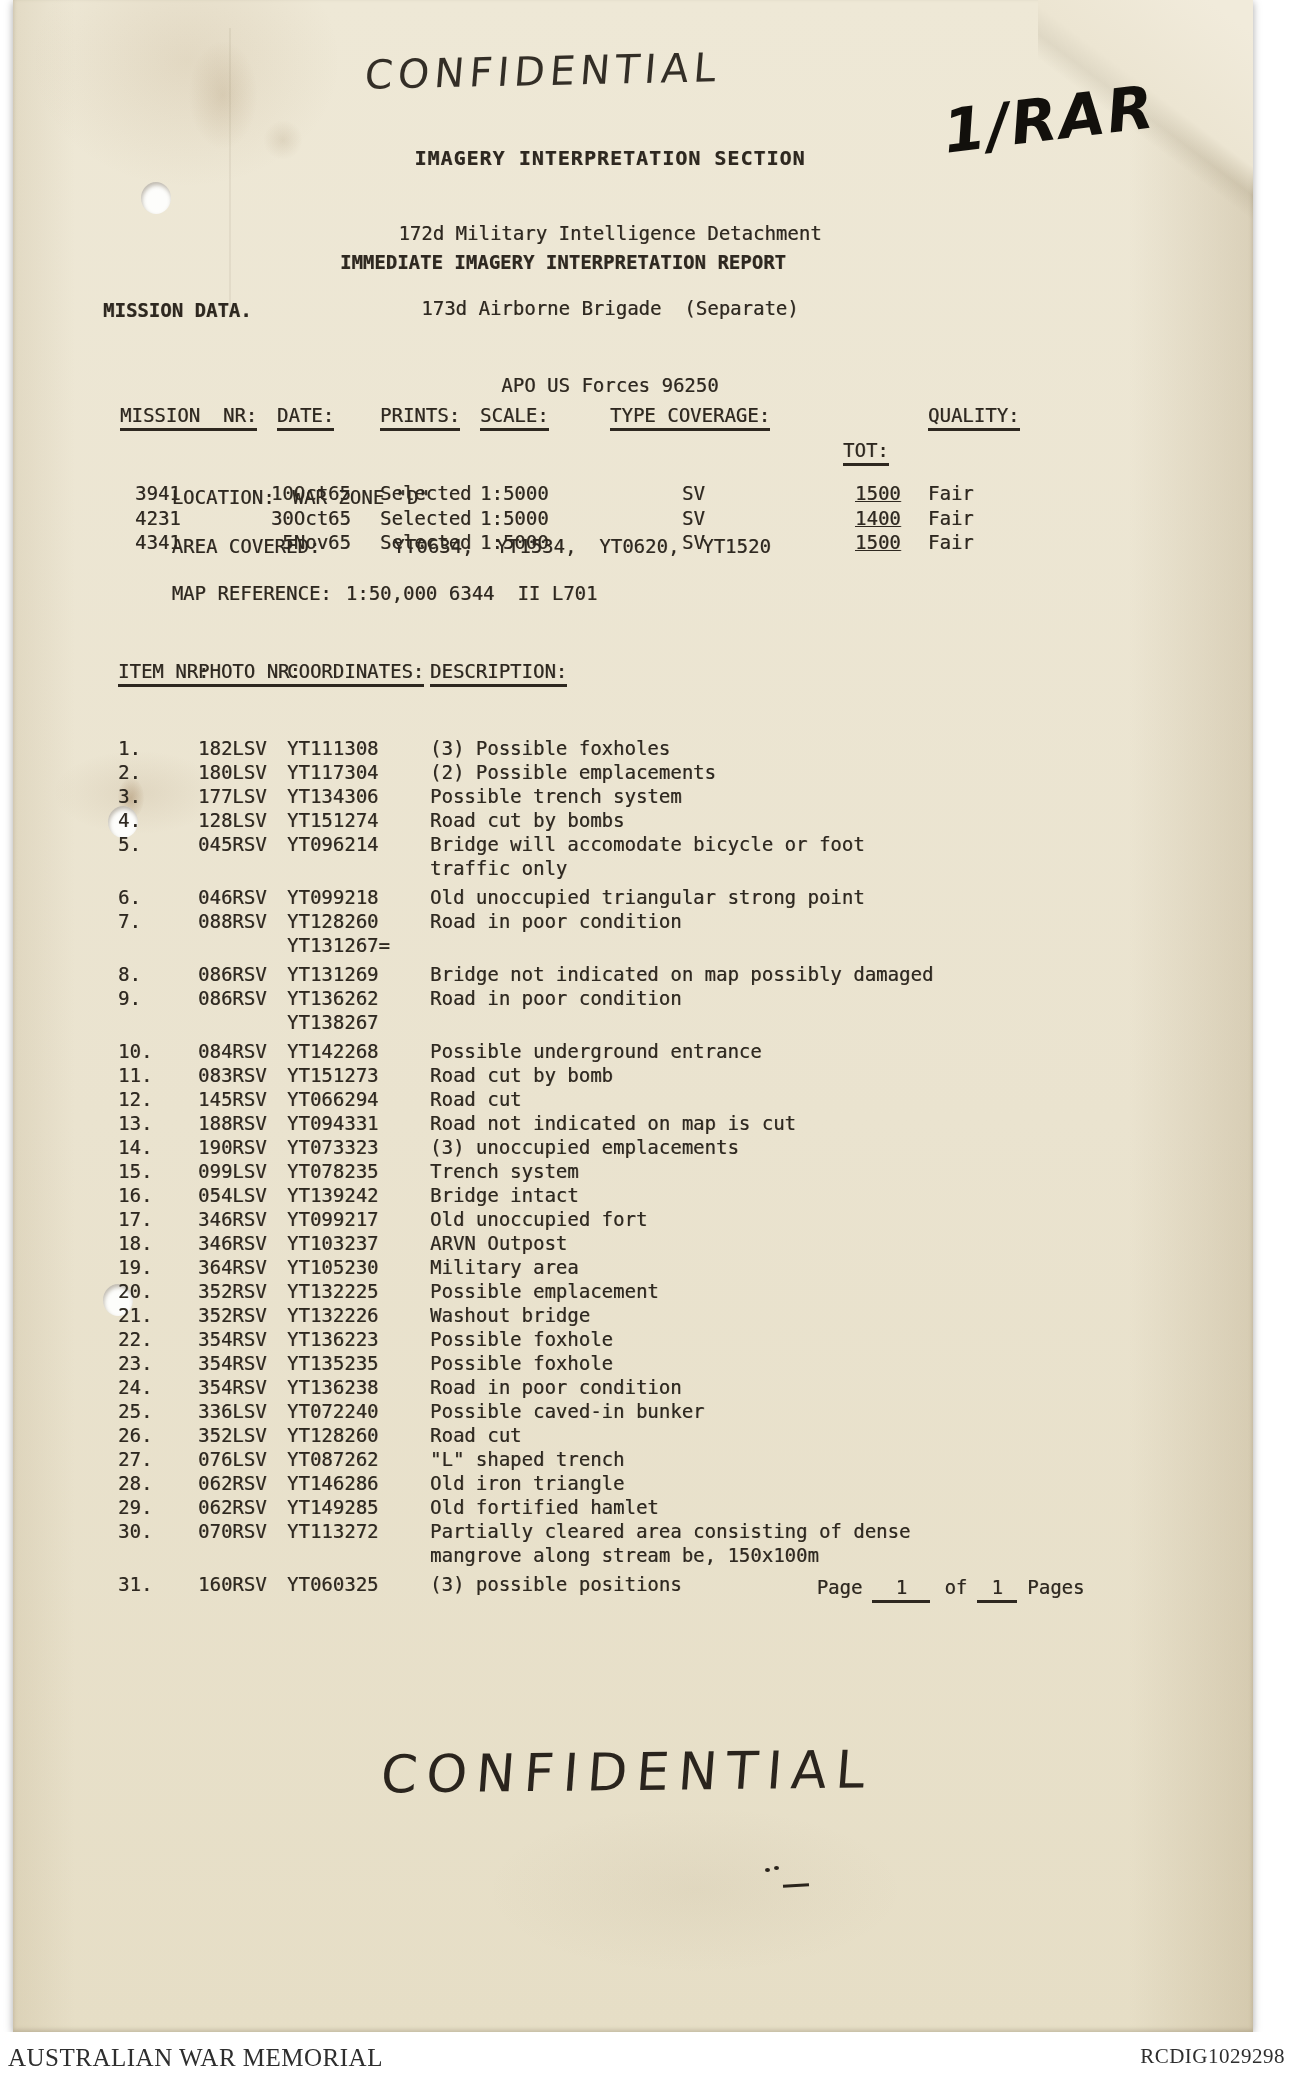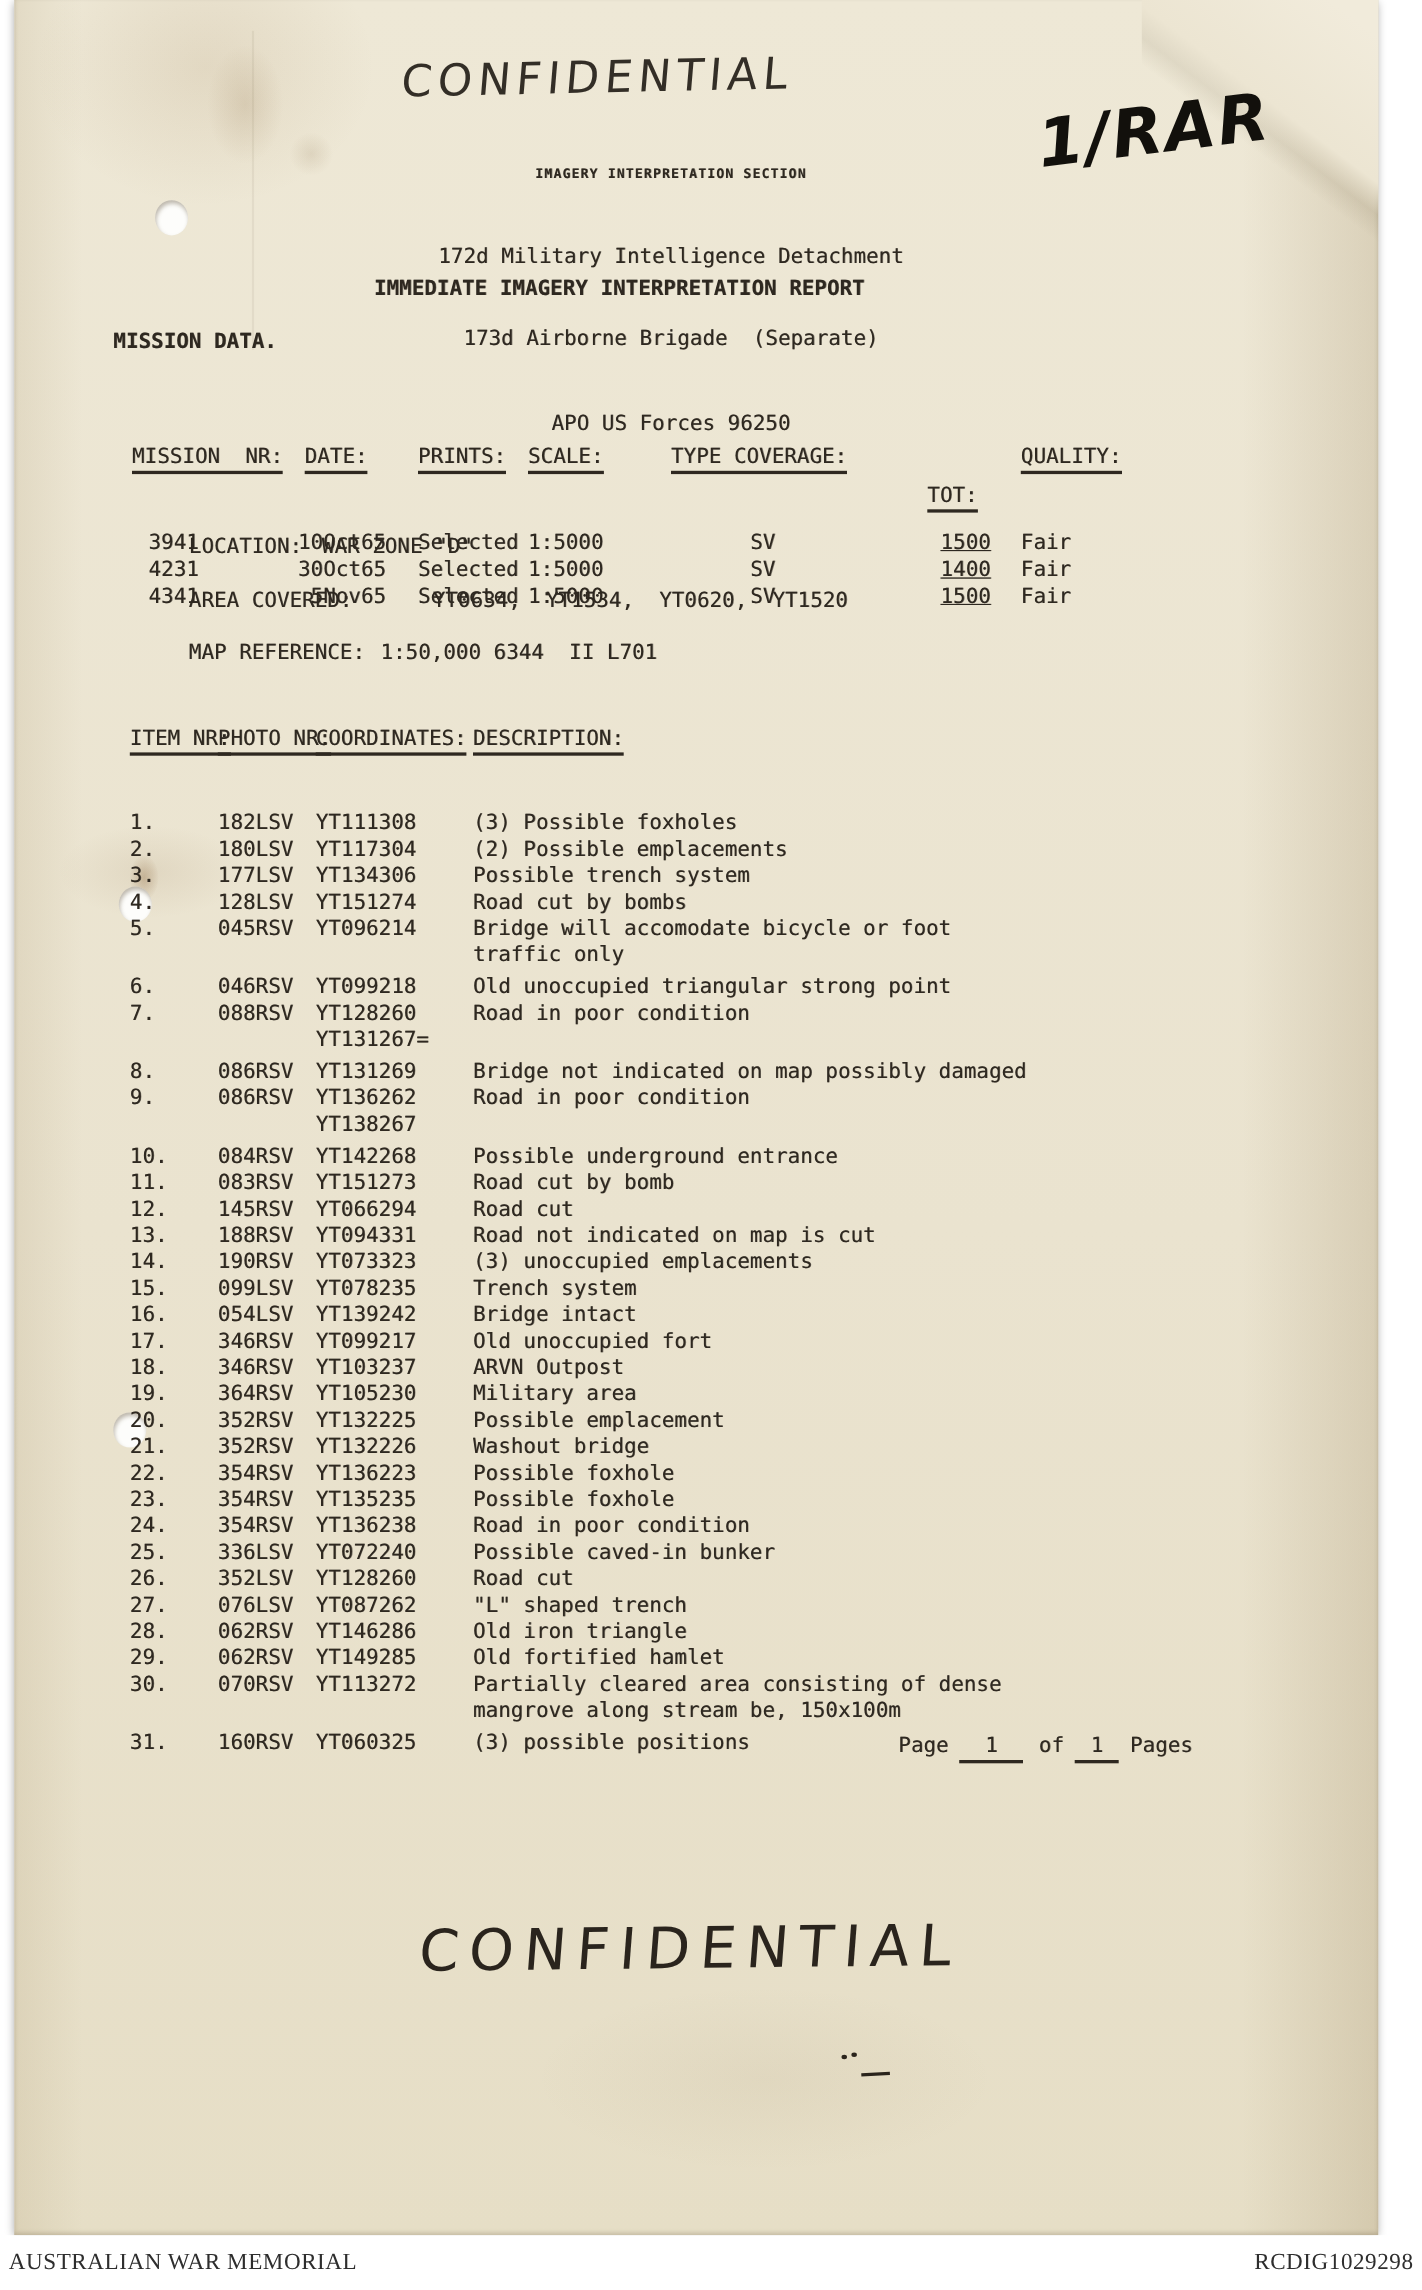--- a/index.html
+++ b/index.html
@@ -28,21 +28,21 @@
            background:radial-gradient(ellipse, rgba(115,85,45,0.12), transparent 70%);}
   
   .tw{color:#2e2820;font-size:19px;line-height:24px;white-space:pre;
       text-shadow:0.5px 0 0 rgba(46,40,32,0.55);}
   .abs{position:absolute;}
   .center{text-align:center;}
   .bold{font-weight:bold;}
   .uline{display:inline-block;border-bottom:3px solid #2e2820;padding-bottom:1px;}
   
   .letterhead{left:0;top:98px;width:1194px;}
-  .lh-section{font-size:12px;letter-spacing:1px;font-weight:bold;}
+  .lh-section{font-size:20px;letter-spacing:1px;font-weight:bold;}
   .lh-unit{margin-top:3px;}
   .lh-apo{margin-top:5px;}
   
   .mission-table{left:107px;top:355px;width:1060px;}
   .m-head{position:relative;height:30px;}
   .m-row{position:relative;height:24.5px;}
   .mc{position:absolute;top:0;}
   .c0{left:0;} .c1{left:157px;} .c2{left:260px;} .c3{left:360px;} .c4{left:490px;} .c5{left:723px;margin-top:35px;} .c6{left:808px;}
   .v0{left:15px;} .v1{left:147px;width:84px;text-align:right;} .v2{left:260px;} .v3{left:360px;}
   .v4{left:490px;width:167px;text-align:center;} .v5{left:735px;text-decoration:underline;} .v6{left:808px;}
@@ -66,21 +66,21 @@
   .hw-rar{left:930px;top:84px;font-size:60px;font-weight:bold;font-style:italic;
           letter-spacing:2px;transform:rotate(-7deg);color:#12100c;}
   .hw-bottom{left:368px;top:1742px;font-size:52px;letter-spacing:9px;font-weight:400;
           transform:rotate(-0.6deg) skewX(-5deg);opacity:0.92;}
   .pen-marks{left:752px;top:1866px;width:60px;height:26px;}
   .pen-dot{position:absolute;width:5px;height:4px;background:#2a241c;border-radius:50%;}
   .pen-dash{position:absolute;left:18px;top:18px;width:26px;height:3px;background:#2a241c;transform:rotate(-3deg);}
   
   .viewer-footer{position:absolute;left:0;top:2032px;width:1293px;height:50px;background:#ffffff;
                  font-family:"Liberation Serif",serif;color:#2e2e2e;}
-  .vf-left{position:absolute;left:8px;top:12px;font-size:21px;letter-spacing:0.5px;}
+  .vf-left{position:absolute;left:8px;top:12px;font-size:25px;letter-spacing:0.5px;}
   .vf-right{position:absolute;right:8px;top:12px;font-size:21px;letter-spacing:0.5px;}
 </style>
 </head>
 <body>
 
 <div class="canvas">
   <div class="paper">
 
     <div class="fold"></div>
     <div class="crease"></div>

